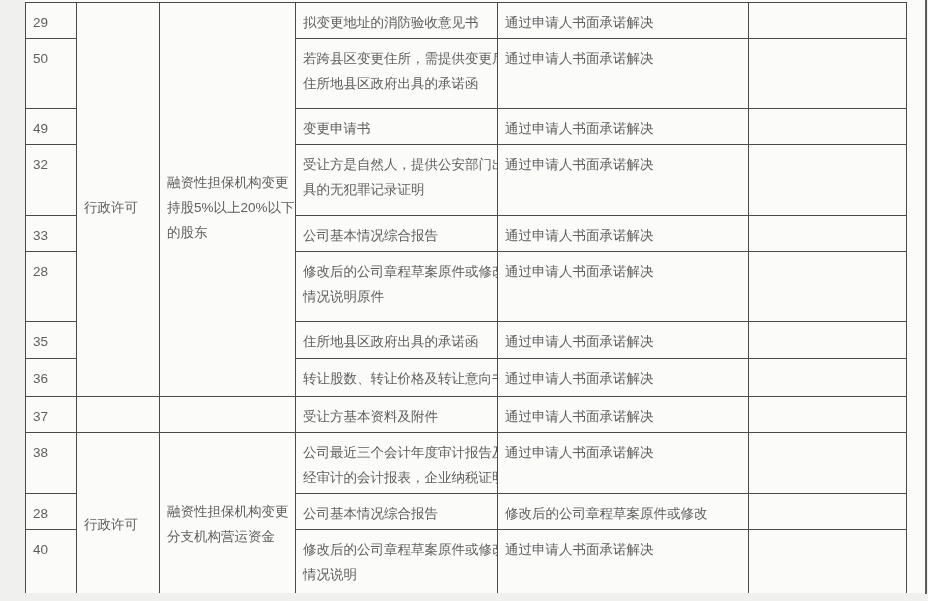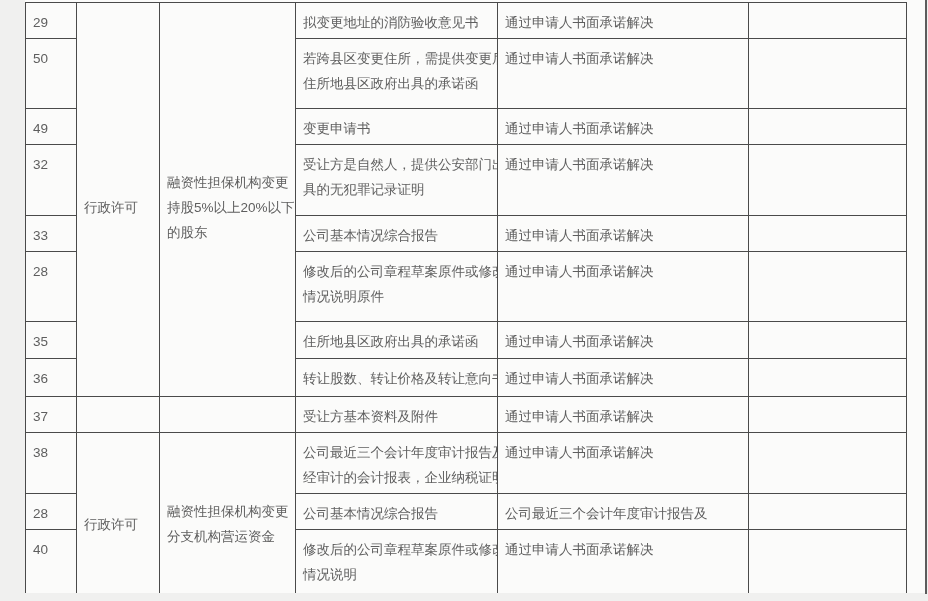--- a/index.html
+++ b/index.html
@@ -140,21 +140,21 @@
         <td class="grp" rowspan="3">融资性担保机构变更
 分支机构营运资金</td>
         <td>公司最近三个会计年度审计报告及
 经审计的会计报表，企业纳税证明</td>
         <td>通过申请人书面承诺解决</td>
         <td></td>
       </tr>
       <tr style="height:36px">
         <td class="num">28</td>
         <td>公司基本情况综合报告</td>
-        <td>公司最近三个会计年度审计报告及</td>
+        <td>修改后的公司章程草案原件或修改</td>
         <td></td>
       </tr>
       <tr style="height:70px">
         <td class="num">40</td>
         <td>修改后的公司章程草案原件或修改
 情况说明</td>
         <td>通过申请人书面承诺解决</td>
         <td></td>
       </tr>
     </tbody>

